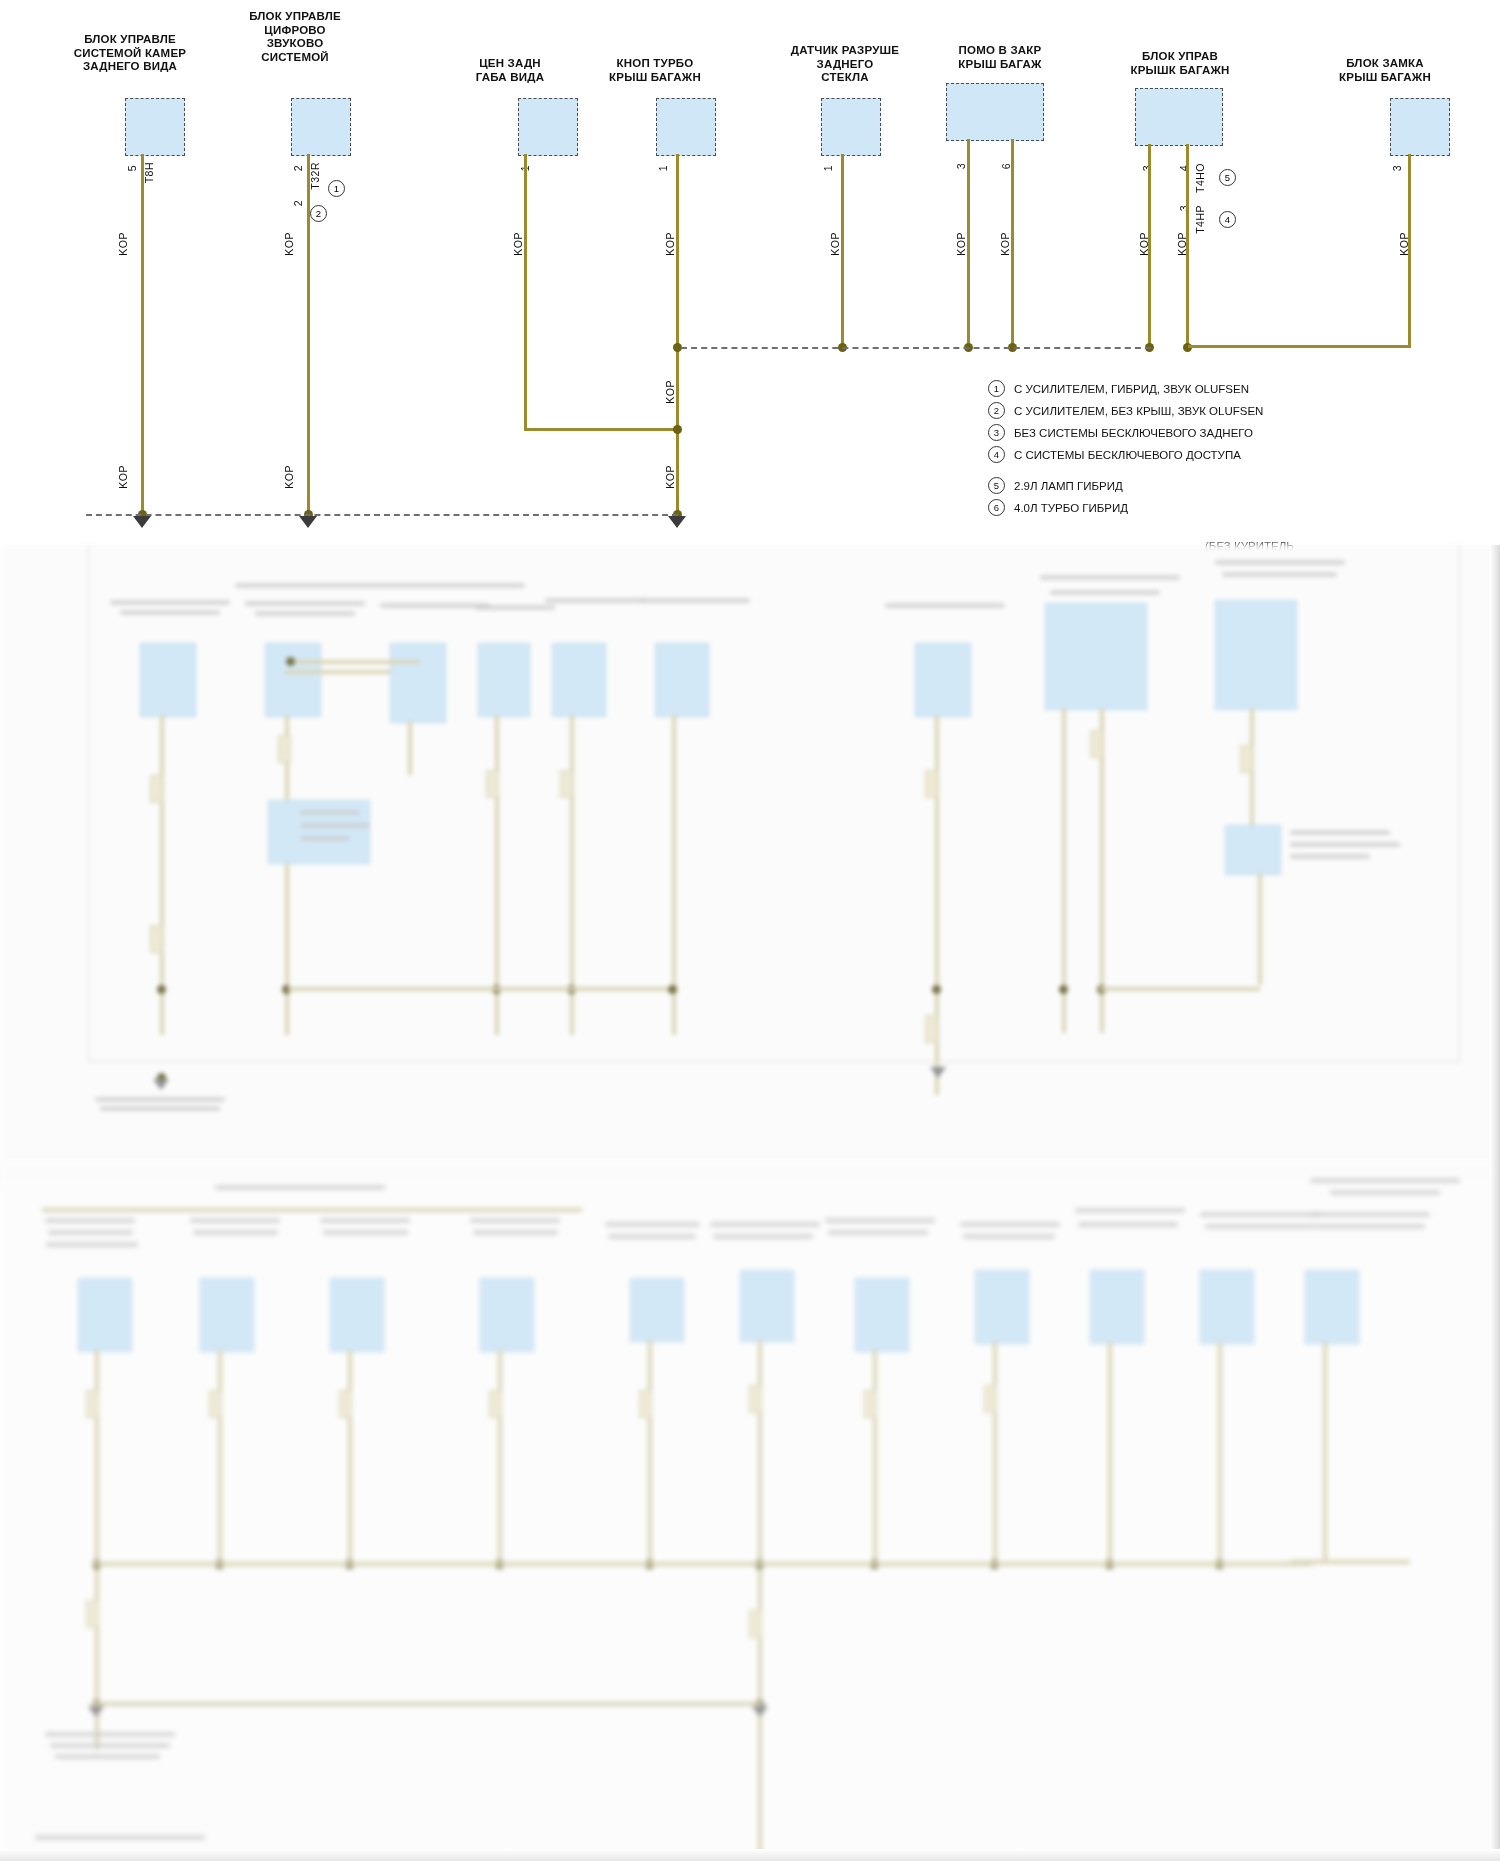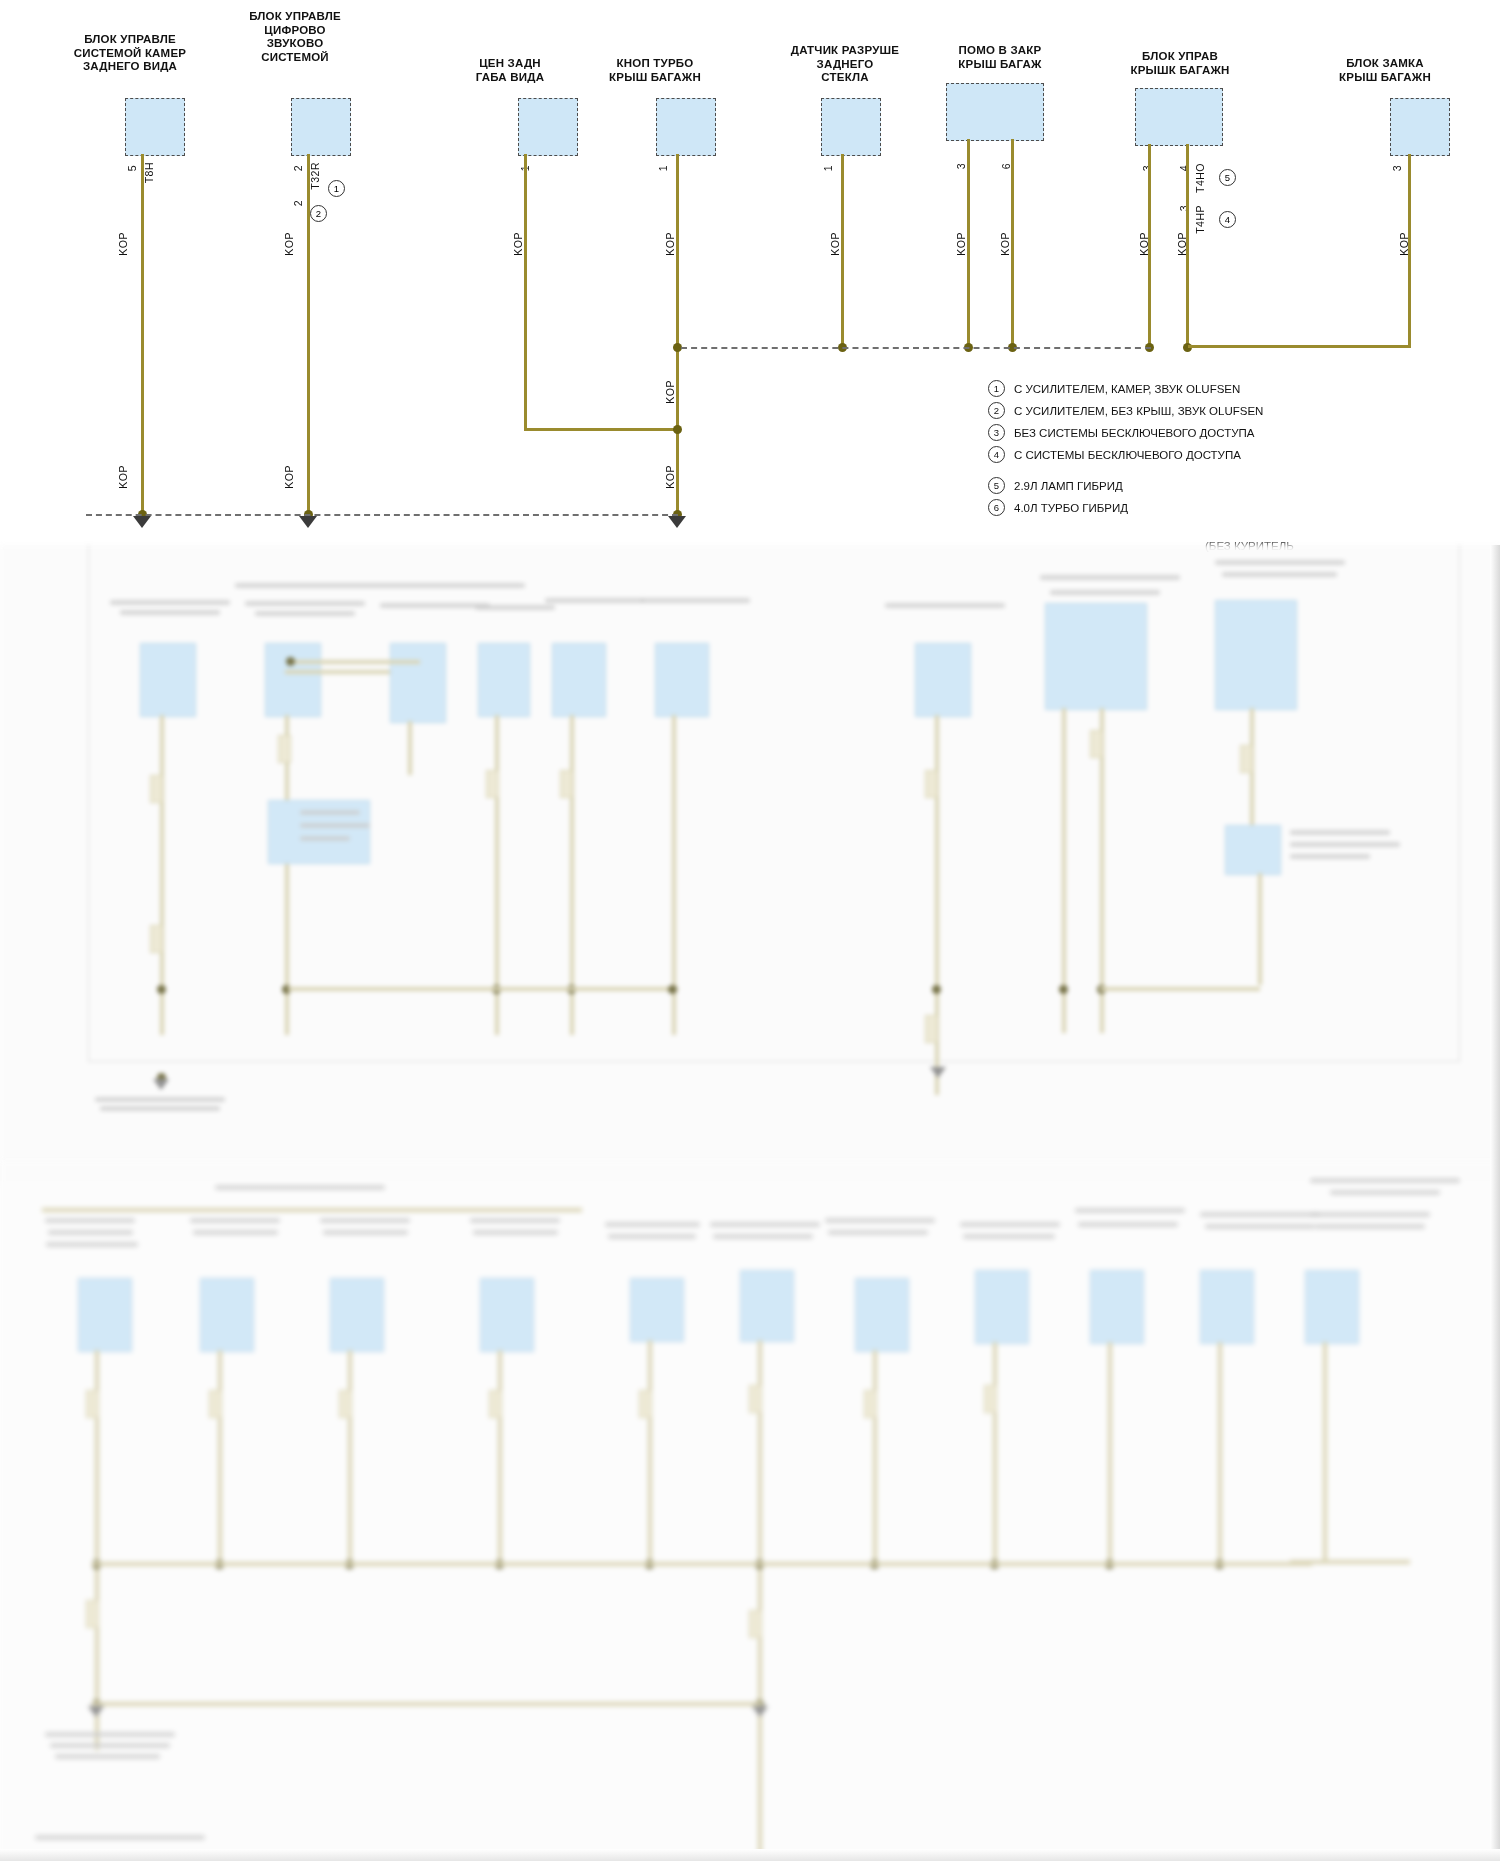--- a/index.html
+++ b/index.html
@@ -150,29 +150,29 @@
     <div class="wire h" style="left:1188px;top:345px;width:223px;"></div>
     <div class="wire-code" style="left:1398px;top:232px;">KOP</div>
 
     <div class="dash-bus" style="left:681px;top:347px;width:470px;"></div>
     <div class="dash-bus" style="left:86px;top:514px;width:592px;"></div>
     <div class="wire" style="left:85px;top:514px;width:2px;height:0;"></div>
 
     <div class="legend" style="left:988px;top:380px;width:420px;">
       <div class="legend-row">
         <span class="circnum">1</span>
-        <span>С УСИЛИТЕЛЕМ, КАМЕР, ЗВУК OLUFSEN</span>
+        <span>С УСИЛИТЕЛЕМ, ГИБРИД, ЗВУК OLUFSEN</span>
       </div>
       <div class="legend-row">
         <span class="circnum">2</span>
         <span>С УСИЛИТЕЛЕМ, БЕЗ КРЫШ, ЗВУК OLUFSEN</span>
       </div>
       <div class="legend-row">
         <span class="circnum">3</span>
-        <span>БЕЗ СИСТЕМЫ БЕСКЛЮЧЕВОГО ДОСТУПА</span>
+        <span>БЕЗ СИСТЕМЫ БЕСКЛЮЧЕВОГО ЗАДНЕГО</span>
       </div>
       <div class="legend-row">
         <span class="circnum">4</span>
         <span>С СИСТЕМЫ БЕСКЛЮЧЕВОГО ДОСТУПА</span>
       </div>
       <div class="legend-gap"></div>
       <div class="legend-row">
         <span class="circnum">5</span>
         <span>2.9Л ЛАМП ГИБРИД</span>
       </div>

